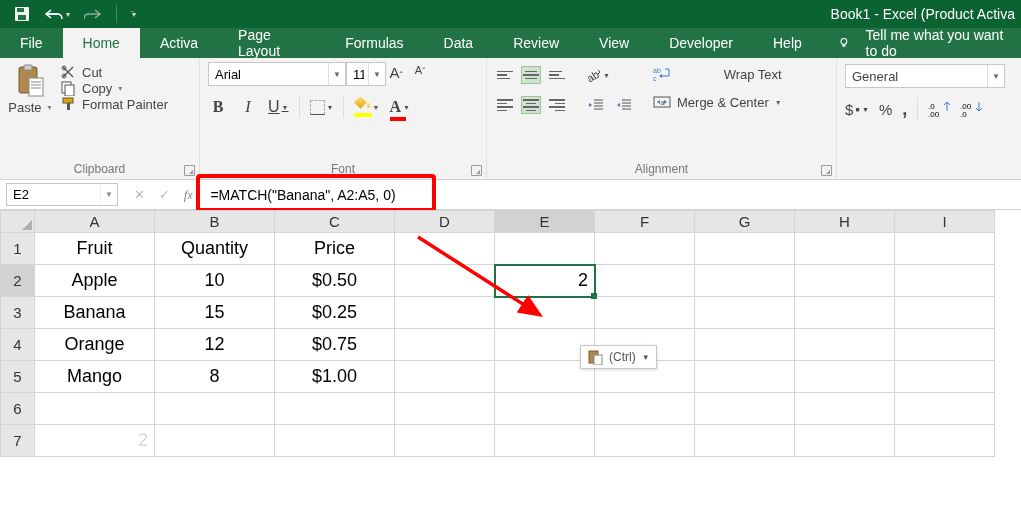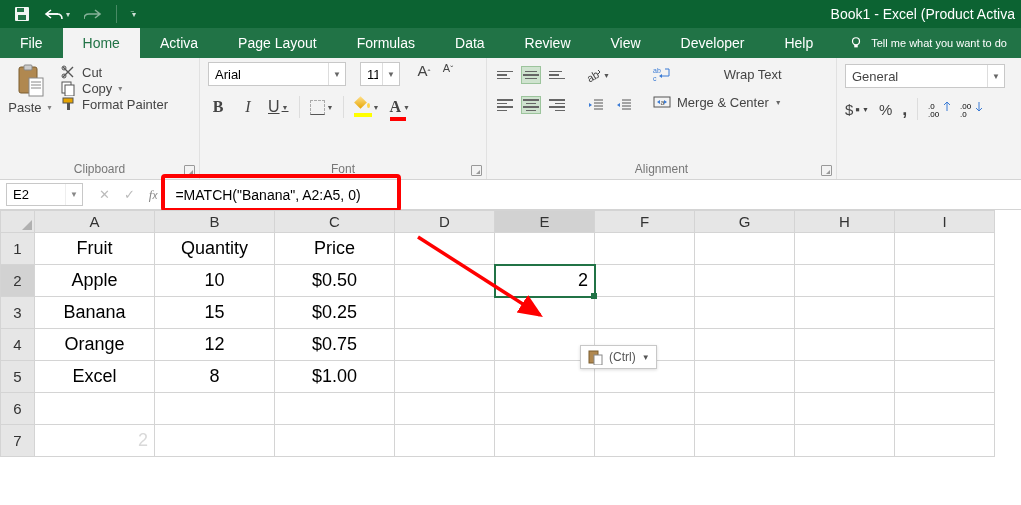--- a/index.html
+++ b/index.html
@@ -11,41 +11,41 @@
 .titlebar .qat span { display: inline-flex; align-items: center; justify-content: center; }
 .titlebar .title { position: absolute; left: 0; right: 0; text-align: right; padding-right: 6px; font-size: 14px; pointer-events: none;}
 .qat-divider { width: 1px; height: 18px; background: rgba(255,255,255,0.25); }
 .qat-caret { font-size: 8px; opacity: 0.8; }
 
 
 .ribbon-tabs { background: #217346; height: 30px; display: flex; align-items: stretch; color: #fff; }
 .ribbon-tab { padding: 0 20px; display: flex; align-items: center; font-size: 14px; cursor: pointer; }
 .ribbon-tab.active { background: #f3f3f3; color: #217346; }
 .ribbon-tab.file { background: transparent; }
-.tellme { display: flex; align-items: center; gap: 8px; margin-left: 6px; padding: 0 10px; font-size: 11px; justify-content: flex-end; }
+.tellme { display: flex; align-items: center; gap: 16px; margin-left: 6px; padding: 0 10px; font-size: 14px; justify-content: flex-end; }
 .bulb { width: 14px; height: 14px; }
 
 
 .ribbon { background: #f3f3f3; height: 122px; border-bottom: 1px solid #d4d4d4; display: flex; }
 .group { border-right: 1px solid #e1e1e1; display: flex; flex-direction: column; position: relative; }
 .group-body { flex: 1; display: flex; align-items: flex-start; padding: 4px 8px 0 8px; gap: 8px; }
 .group-label { text-align: center; font-size: 12px; color: #777; height: 20px; display: flex; align-items: center; justify-content: center; position: relative; }
 .group-label .launcher { position: absolute; right: 4px; bottom: 3px; width: 11px; height: 11px; border: 1px solid #999; border-radius: 1px; }
 .group-label .launcher::after { content: ""; position: absolute; right: 1px; bottom: 1px; border-left: 4px solid transparent; border-top: 4px solid transparent; border-right: 4px solid #999; border-bottom: 4px solid #999; width:0; height:0; transform: scale(0.5); transform-origin: bottom right;}
 
 
 .paste-btn { display: flex; flex-direction: column; align-items: center; justify-content: flex-start; width: 44px; padding-top: 2px; cursor: pointer; }
 .paste-icon { width: 30px; height: 34px; }
 .paste-label { font-size: 13px; margin-top: 2px; display:flex; align-items:center; gap:6px;}
 .clip-stack { display: flex; flex-direction: column; padding-top: 2px; }
 .clip-item { display: flex; align-items: center; gap: 6px; font-size: 13px; cursor: pointer; }
 .small-ico { width: 16px; height: 16px; display: inline-flex; }
 
 
-.font-row1 { display: flex; align-items: flex-start; gap: 14px; }
+.font-row1 { display: flex; align-items: flex-end; gap: 0; }
 .font-combo { border: 1px solid #c8c8c8; background: #fff; height: 24px; display: flex; align-items: center; padding: 0 4px 0 6px; font-size: 13px; }
 .font-combo input { border: none; outline: none; width: 100%; font-size: 13px; background: transparent; }
 .font-name { width: 138px; }
 .font-size { width: 40px; }
 .combo-caret { font-size: 8px; color: #666; padding-left: 4px; border-left: 1px solid #ddd; margin-left: 4px; height: 100%; display:flex; align-items:center; cursor:pointer;}
 .grow-shrink { display: flex; gap: 4px; }
 .gs-btn { width: 20px; height: 22px; display: flex; align-items: baseline; justify-content: center; cursor: pointer; }
 .font-row2 { display: flex; align-items: center; gap: 10px; margin-top: 10px; }
 .fmt-btn { min-width: 20px; height: 22px; display: inline-flex; align-items: center; justify-content: center; cursor: pointer; font-family: "Times New Roman", serif; font-size: 16px; position: relative; }
 .fmt-btn .caret { font-size: 7px; margin-left: 2px; color: #555; }
@@ -70,21 +70,21 @@
 .indent-btn { width: 22px; height: 18px; cursor: pointer; display:flex; align-items:center; justify-content:center;}
 
 
 .num-col { display: flex; flex-direction: column; gap: 10px; padding-top: 2px; width: 168px; }
 .num-combo { border: 1px solid #c8c8c8; background: #fff; height: 24px; display: flex; align-items: center; padding: 0 4px 0 6px; font-size: 13px; width: 160px; }
 .num-row { display: flex; gap: 10px; align-items: center; }
 .num-btn { display: flex; align-items: center; gap: 2px; cursor: pointer; font-size: 15px; }
 
 
 .fbar-row { display: flex; align-items: stretch; border-bottom: 1px solid #d4d4d4; height: 30px; background: #fff; }
-.namebox { border: 1px solid #c8c8c8; width: 77px; margin: 3px 6px; display: flex; align-items: center; background: #fff; }
+.namebox { border: 1px solid #c8c8c8; width: 112px; margin: 3px 6px; display: flex; align-items: center; background: #fff; }
 .namebox input { border: none; outline: none; width: 100%; padding: 0 6px; font-size: 13px; }
 .namebox .caret { font-size: 8px; color: #888; padding: 0 4px; cursor:pointer; border-left: 1px solid #eee; height:100%; display:flex; align-items:center;}
 .fx-btns { display: flex; align-items: center; gap: 14px; padding: 0 10px; color: #bbb; }
 .fx-btns .fx { font-style: italic; font-family: "Times New Roman", serif; color: #888; }
 .formula-wrap { flex: 1; display: flex; align-items: center; position: relative; }
 .formula-input { border: none; outline: none; width: 100%; font-size: 14px; padding: 0 8px; }
 .red-box { position: absolute; left: -6px; top: -6px; height: 38px; width: 240px; border: 4px solid #ff0000; border-radius: 4px; pointer-events: none; }
 
 
 .grid-wrap { position: relative; }
@@ -479,21 +479,21 @@
           <td class="cell center">$0.75</td>
           <td class="cell"></td>
           <td class="cell right"></td>
           <td class="cell"></td>
           <td class="cell"></td>
           <td class="cell"></td>
           <td class="cell"></td>
         </tr>
         <tr>
           <th class="rowhdr">5</th>
-          <td class="cell center">Excel</td>
+          <td class="cell center">Mango</td>
           <td class="cell center">8</td>
           <td class="cell center">$1.00</td>
           <td class="cell"></td>
           <td class="cell right"></td>
           <td class="cell"></td>
           <td class="cell"></td>
           <td class="cell"></td>
           <td class="cell"></td>
         </tr>
         <tr>

